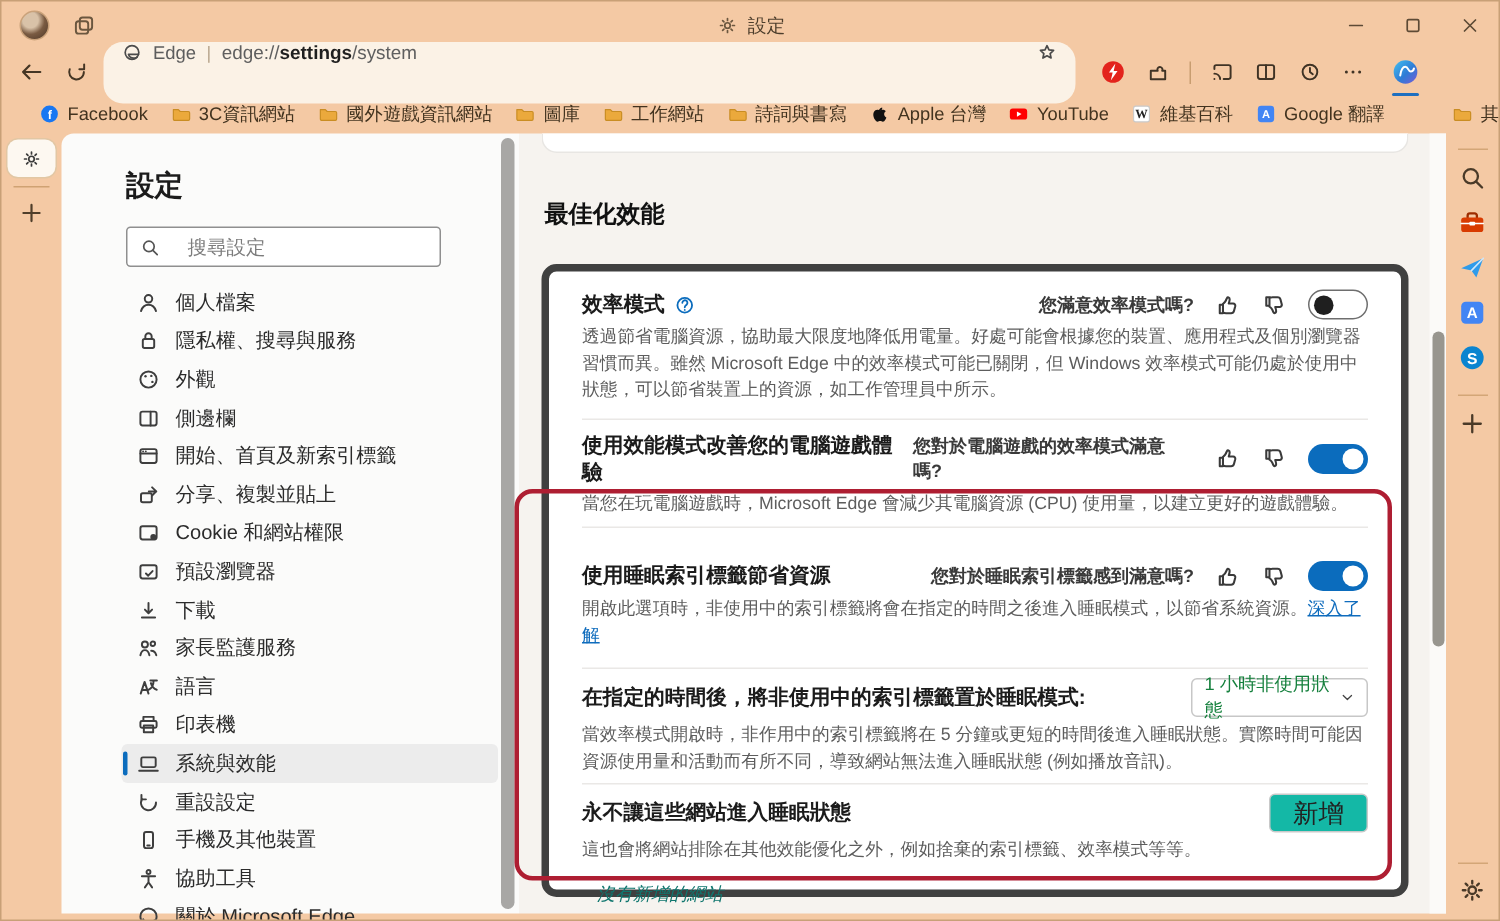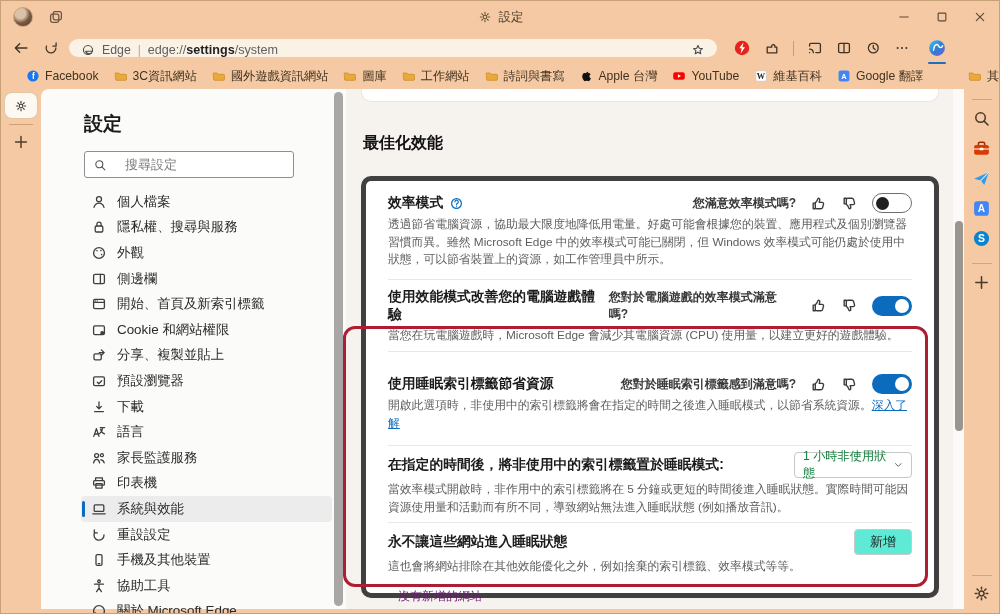--- a/index.html
+++ b/index.html
@@ -15,21 +15,21 @@
   .workspaces { margin-left:10px; }
   .tab-title { position:absolute; left:0; right:0; top:0; height:32px; display:flex; align-items:center; justify-content:center; gap:6px; color:#4c3d2b; font-size:12.5px; pointer-events:none; }
   .tab-title .tb-icon { width:16px; height:16px; pointer-events:auto; }
   .win-controls { margin-left:auto; display:flex; height:32px; }
   .win-btn { width:38px; height:32px; display:flex; align-items:center; justify-content:center; color:#5d4a35; }
   .win-btn svg { width:11px; height:11px; }
 
   
   .toolbar { position:absolute; top:32px; left:0; right:0; height:30px; display:flex; align-items:center; padding:0 8px; gap:6px; }
   .nav-btn { width:24px; height:24px; display:flex; align-items:center; justify-content:center; color:#453624; border-radius:4px; }
-  .addressbar { width:648px; height:18px; background:#fbf2e6; border-radius:13px; display:flex; align-items:flex-end; padding:0 12px; gap:7px; }
+  .addressbar { width:648px; height:41px; background:#fbf2e6; border-radius:13px; display:flex; align-items:flex-start; padding:0 12px; gap:7px; }
   .addressbar .edge-logo { color:#4b4b4b; }
   .ab-brand { font-size:12.3px; color:#5d5d5d; }
   .ab-sep { color:#b9a68d; font-size:12px; }
   .ab-url { font-size:12.6px; color:#5f5f5f; white-space:nowrap; }
   .ab-url b { color:#1f1f1f; font-weight:bold; }
   .ab-star { margin-left:auto; color:#4a4a4a; }
   .tool-icons { display:flex; align-items:center; gap:13px; margin-left:10px; color:#3f3325; }
   .tool-sep { width:1px; height:15px; background:#c89d70; }
   .ic18 { width:18px; height:18px; display:inline-flex; }
   .ic16 { width:16px; height:16px; display:inline-flex; }
@@ -86,22 +86,22 @@
   .help-ic { width:15px; height:15px; color:#0b6cbd; display:inline-flex; }
   .help-ic svg { width:100%; height:100%; }
   
   .toggle { width:40px; height:20px; border-radius:10px; position:relative; flex:none; }
   .toggle.on { background:#0b6cbd; }
   .toggle.on .knob { position:absolute; right:3px; top:3px; width:14px; height:14px; border-radius:50%; background:#fff; }
   .toggle.off { background:#fff; border:1px solid #6e6e6e; }
   .toggle.off .knob { position:absolute; left:3px; top:2.5px; width:13px; height:13px; border-radius:50%; background:#1f1f1f; }
   .dropdown { width:118px; height:26px; border:1px solid #c7c7c7; border-radius:4px; background:#fff; display:flex; align-items:center; padding:0 8px; gap:6px; font-size:12.2px; color:#15803d; }
   .dropdown .chev { margin-left:auto; width:12px; height:12px; color:#444; display:inline-flex; }
-  .btn { height:26px; border:1px solid #c9c9c9; border-radius:4px; background:#5eead4; padding:0 15px; font-size:13px; color:#222; display:flex; align-items:center; }
-  .empty-text { font-size:12px; color:#701a75; margin:12px 0 0 10px; }
+  .btn { height:26px; border:1px solid #c9c9c9; border-radius:4px; background:#14b8a6; padding:0 15px; font-size:17px; color:#222; display:flex; align-items:center; }
+  .empty-text { font-size:12px; color:#0f766e; margin:12px 0 0 10px;font-style:italic; }
   
   .s1 { padding:12px 0 10px; }
   .s2 { padding:8px 0 7px; }
   .s3 { padding:22px 0 13px; }
   .s4 { padding:7px 0 8px; }
   .s5 { padding:6px 0 6px; }
   .s6 { padding:6px 0 14px; }
 
   
   .main-scroll-track { position:absolute; right:0; top:0; bottom:0; width:11px; background:#fbfaf8; }
@@ -440,69 +440,69 @@
                 <rect x="2.6" y="3.4" width="10.8" height="9.2" rx="1.4"></rect>
                 <path d="M2.6 6.3h10.8"></path>
                 <path d="M4.4 4.9h.01M6.2 4.9h.01"></path>
               </svg>
             </span>
             <span class="side-label">開始、首頁及新索引標籤</span>
           </div>
           <div class="side-item">
             <span class="ic16">
               <svg viewBox="0 0 16 16" fill="none" stroke="currentColor" stroke-width="1.3" stroke-linecap="round" stroke-linejoin="round" width="100%" height="100%">
+                <rect x="3" y="6.8" width="7.2" height="6" rx="1.2"></rect>
+                <path d="M10.4 2.9L13.2 5.6l-2.8 2.7M13.2 5.6H8.2"></path>
+              </svg>
+            </span>
+            <span class="side-label">分享、複製並貼上</span>
+          </div>
+          <div class="side-item">
+            <span class="ic16">
+              <svg viewBox="0 0 16 16" fill="none" stroke="currentColor" stroke-width="1.3" stroke-linecap="round" stroke-linejoin="round" width="100%" height="100%">
                 <rect x="2.6" y="3.8" width="10.8" height="8.8" rx="1.4"></rect>
                 <circle cx="11.2" cy="11" r="2" fill="currentColor" stroke="none"></circle>
               </svg>
             </span>
             <span class="side-label">Cookie 和網站權限</span>
           </div>
           <div class="side-item">
             <span class="ic16">
               <svg viewBox="0 0 16 16" fill="none" stroke="currentColor" stroke-width="1.3" stroke-linecap="round" stroke-linejoin="round" width="100%" height="100%">
-                <rect x="3" y="6.8" width="7.2" height="6" rx="1.2"></rect>
-                <path d="M10.4 2.9L13.2 5.6l-2.8 2.7M13.2 5.6H8.2"></path>
-              </svg>
-            </span>
-            <span class="side-label">分享、複製並貼上</span>
-          </div>
-          <div class="side-item">
-            <span class="ic16">
-              <svg viewBox="0 0 16 16" fill="none" stroke="currentColor" stroke-width="1.3" stroke-linecap="round" stroke-linejoin="round" width="100%" height="100%">
                 <rect x="2.6" y="3.8" width="10.8" height="8.8" rx="1.4"></rect>
                 <path d="M6.3 9.3l1.5 1.5 2.9-3.1"></path>
               </svg>
             </span>
             <span class="side-label">預設瀏覽器</span>
           </div>
           <div class="side-item">
             <span class="ic16">
               <svg viewBox="0 0 16 16" fill="none" stroke="currentColor" stroke-width="1.3" stroke-linecap="round" stroke-linejoin="round" width="100%" height="100%">
                 <path d="M8 3v6.6M5.6 7.4L8 9.8l2.4-2.4M3.6 12.6h8.8"></path>
               </svg>
             </span>
             <span class="side-label">下載</span>
-          </div>
-          <div class="side-item">
-            <span class="ic16">
-              <svg viewBox="0 0 16 16" fill="none" stroke="currentColor" stroke-width="1.3" stroke-linecap="round" stroke-linejoin="round" width="100%" height="100%">
-                <path d="M2.8 12.4L5.4 4.6l2.6 7.8M3.7 10h3.4M9.2 3.6h4.4M11.4 3.6c0 3-1.5 5.2-3.2 6.2M9.6 5.4c.7 2.3 2.3 4 3.9 4.4"></path>
-              </svg>
-            </span>
-            <span class="side-label">語言</span>
           </div>
           <div class="side-item">
             <span class="ic16">
               <svg viewBox="0 0 16 16" fill="none" stroke="currentColor" stroke-width="1.3" stroke-linecap="round" stroke-linejoin="round" width="100%" height="100%">
                 <circle cx="5.6" cy="5.6" r="2"></circle>
                 <circle cx="10.9" cy="5.2" r="1.5"></circle>
                 <path d="M2.6 12.8c.5-2.3 1.6-3.4 3-3.4s2.5 1.1 3 3.4M9.8 9.8c1.7 0 2.9 1.1 3.4 3"></path>
               </svg>
             </span>
             <span class="side-label">家長監護服務</span>
+          </div>
+          <div class="side-item">
+            <span class="ic16">
+              <svg viewBox="0 0 16 16" fill="none" stroke="currentColor" stroke-width="1.3" stroke-linecap="round" stroke-linejoin="round" width="100%" height="100%">
+                <path d="M2.8 12.4L5.4 4.6l2.6 7.8M3.7 10h3.4M9.2 3.6h4.4M11.4 3.6c0 3-1.5 5.2-3.2 6.2M9.6 5.4c.7 2.3 2.3 4 3.9 4.4"></path>
+              </svg>
+            </span>
+            <span class="side-label">語言</span>
           </div>
           <div class="side-item">
             <span class="ic16">
               <svg viewBox="0 0 16 16" fill="none" stroke="currentColor" stroke-width="1.3" stroke-linecap="round" stroke-linejoin="round" width="100%" height="100%">
                 <path d="M4.6 5.6V2.9h6.8v2.7"></path>
                 <rect x="2.6" y="5.6" width="10.8" height="4.6" rx="1"></rect>
                 <rect x="4.9" y="8.7" width="6.2" height="4.4"></rect>
               </svg>
             </span>
             <span class="side-label">印表機</span>

